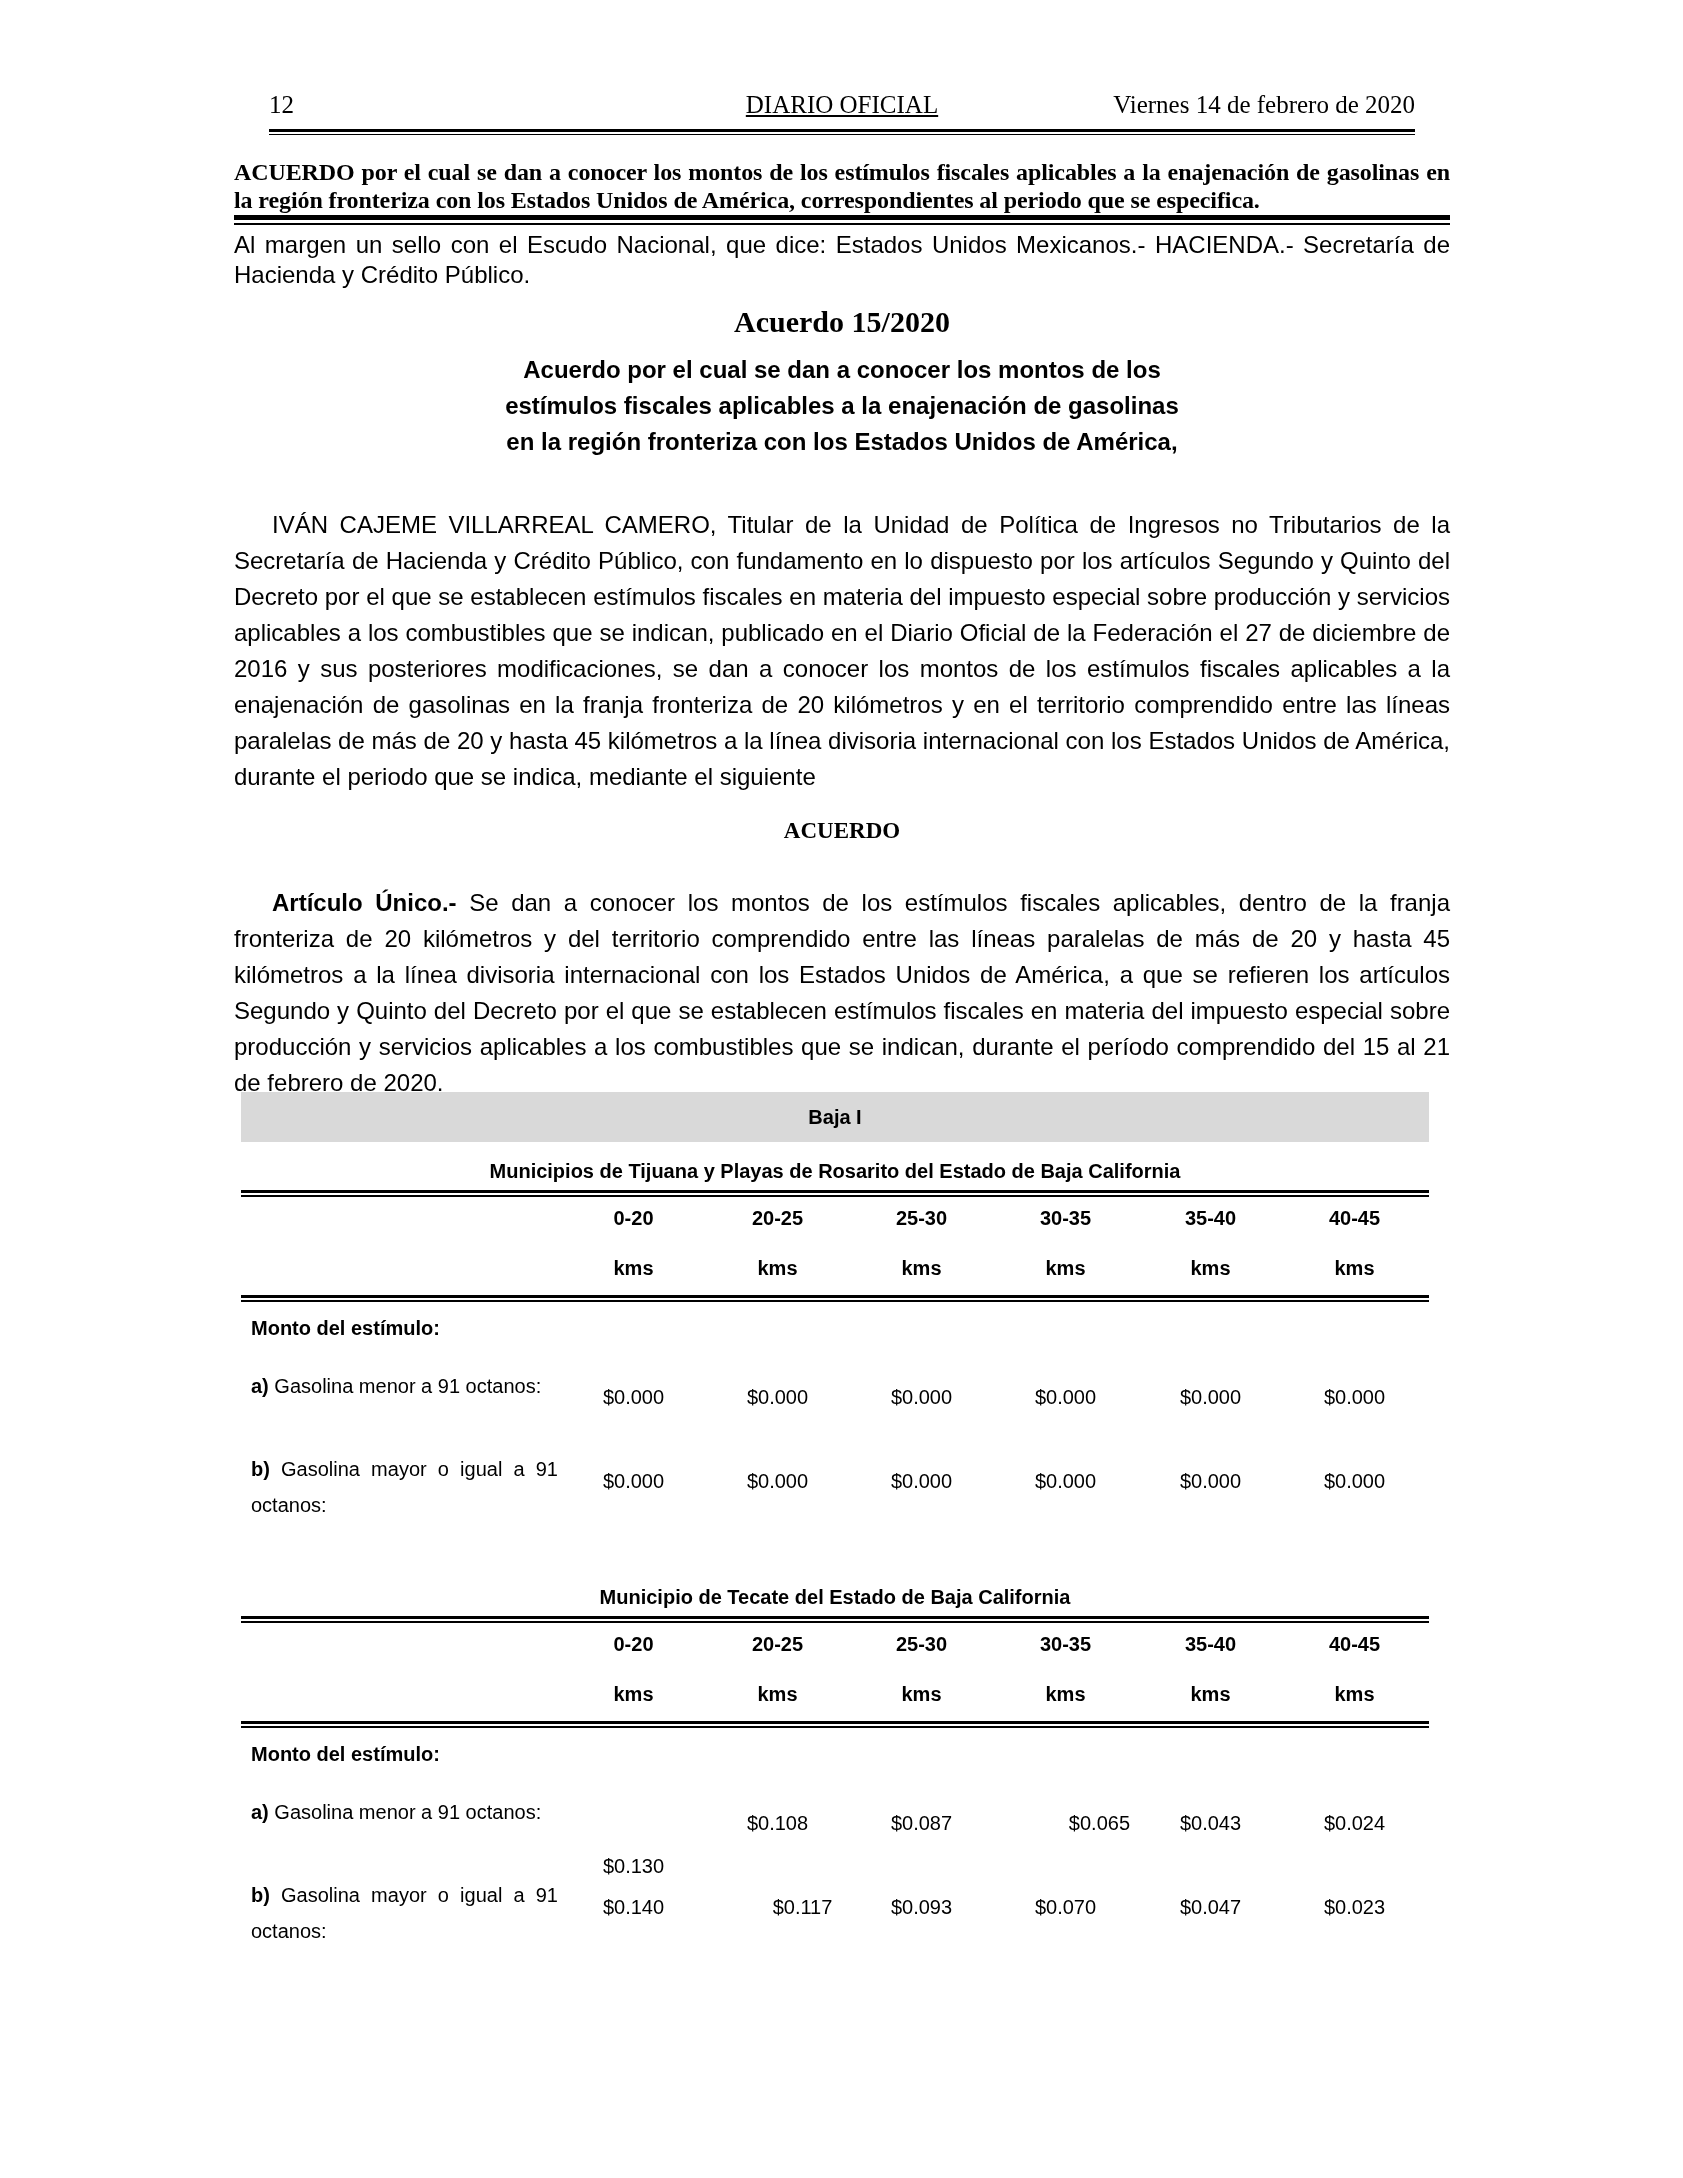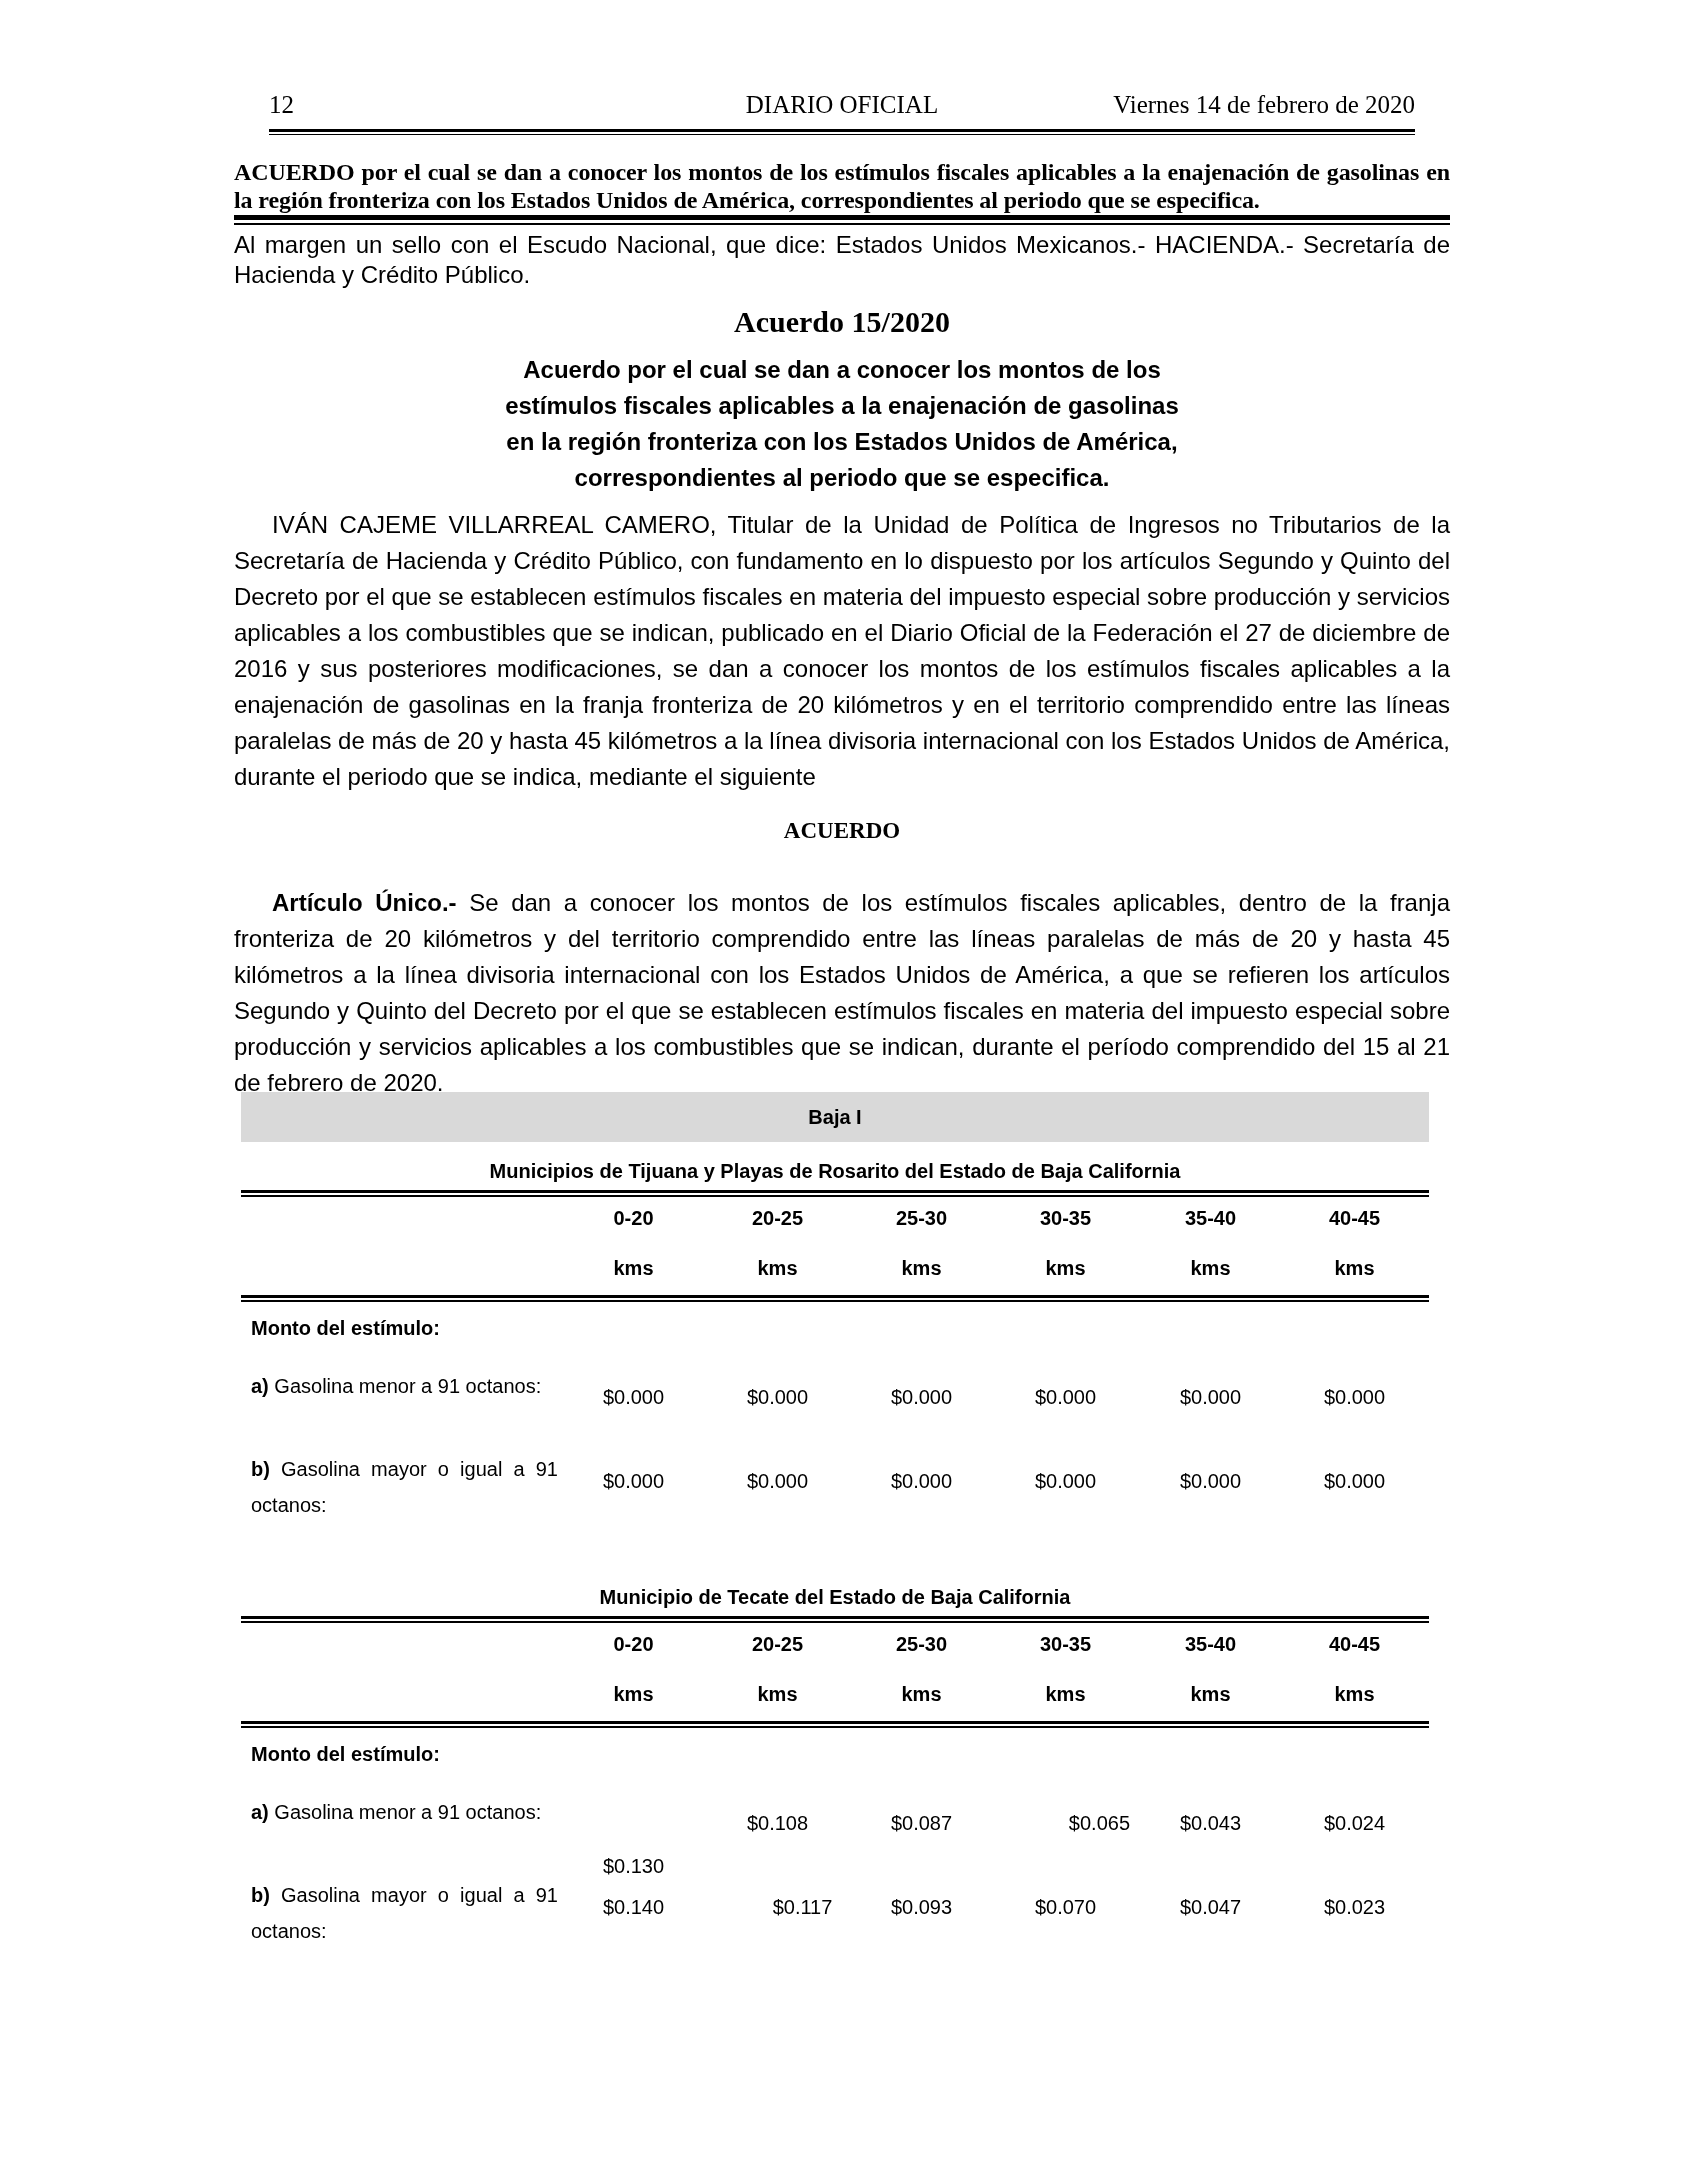--- a/index.html
+++ b/index.html
@@ -5,21 +5,21 @@
   html, body { margin: 0; padding: 0; background: #ffffff; }
   body { width: 1683px; height: 2178px; position: relative; overflow: hidden; color: #000; }
   .abs { position: absolute; }
   .serif { font-family: "Liberation Serif", "DejaVu Serif", serif; }
   .sans { font-family: "Liberation Sans", "DejaVu Sans", sans-serif; }
 
   
   .running-header { left: 269px; top: 91px; width: 1146px; height: 36px; font-size: 25px; }
   .running-header span { position: absolute; top: 0; white-space: nowrap; }
   .rh-page { left: 0; }
-  .rh-title { left: 0; right: 0; text-align: center; }
+  .rh-title { left: 0; right: 0; text-align: center; text-decoration: underline; }
   .rh-date { right: 0; }
   .rule-double-header { left: 269px; top: 129px; width: 1146px; height: 6px; border-top: 3px solid #000; border-bottom: 1.5px solid #000; box-sizing: border-box; }
 
   .doc-title { left: 234px; top: 158px; width: 1216px; font-size: 24px; font-weight: bold; line-height: 28px; text-align: justify; text-align-last: left; letter-spacing: -0.1px; }
   .rule-title { left: 234px; top: 215px; width: 1216px; height: 10px; border-top: 5px solid #000; border-bottom: 2px solid #000; box-sizing: border-box; }
 
   .margin-note { left: 234px; top: 230px; width: 1216px; font-size: 24px; line-height: 30px; text-align: justify; text-align-last: left; }
 
   .agreement-number { left: 234px; top: 305px; width: 1216px; text-align: center; font-size: 30px; font-weight: bold; }
 
@@ -56,21 +56,20 @@
 <div class="abs rule-title"></div>
 
 <div class="abs margin-note sans">Al margen un sello con el Escudo Nacional, que dice: Estados Unidos Mexicanos.- HACIENDA.- Secretaría de Hacienda y Crédito Público.</div>
 
 <div class="abs agreement-number serif">Acuerdo 15/2020</div>
 
 <div class="abs agreement-heading sans">
   <div>Acuerdo por el cual se dan a conocer los montos de los</div>
   <div>estímulos fiscales aplicables a la enajenación de gasolinas</div>
   <div>en la región fronteriza con los Estados Unidos de América,</div>
-  <div>correspondientes al periodo que se especifica.</div>
 </div>
 
 <div class="abs body-para p-intro sans">IVÁN CAJEME VILLARREAL CAMERO, Titular de la Unidad de Política de Ingresos no Tributarios de la Secretaría de Hacienda y Crédito Público, con fundamento en lo dispuesto por los artículos Segundo y Quinto del Decreto por el que se establecen estímulos fiscales en materia del impuesto especial sobre producción y servicios aplicables a los combustibles que se indican, publicado en el Diario Oficial de la Federación el 27 de diciembre de 2016 y sus posteriores modificaciones, se dan a conocer los montos de los estímulos fiscales aplicables a la enajenación de gasolinas en la franja fronteriza de 20 kilómetros y en el territorio comprendido entre las líneas paralelas de más de 20 y hasta 45 kilómetros a la línea divisoria internacional con los Estados Unidos de América, durante el periodo que se indica, mediante el siguiente</div>
 
 <div class="abs acuerdo-label serif">ACUERDO</div>
 
 <div class="abs body-para p-article sans"><b>Artículo Único.-</b><span> Se dan a conocer los montos de los estímulos fiscales aplicables, dentro de la franja fronteriza de 20 kilómetros y del territorio comprendido entre las líneas paralelas de más de 20 y hasta 45 kilómetros a la línea divisoria internacional con los Estados Unidos de América, a que se refieren los artículos Segundo y Quinto del Decreto por el que se establecen estímulos fiscales en materia del impuesto especial sobre producción y servicios aplicables a los combustibles que se indican, durante el período comprendido del 15 al 21 de febrero de 2020.</span></div>
 
 <div class="abs zone-box sans">
   <span>Baja I</span>

